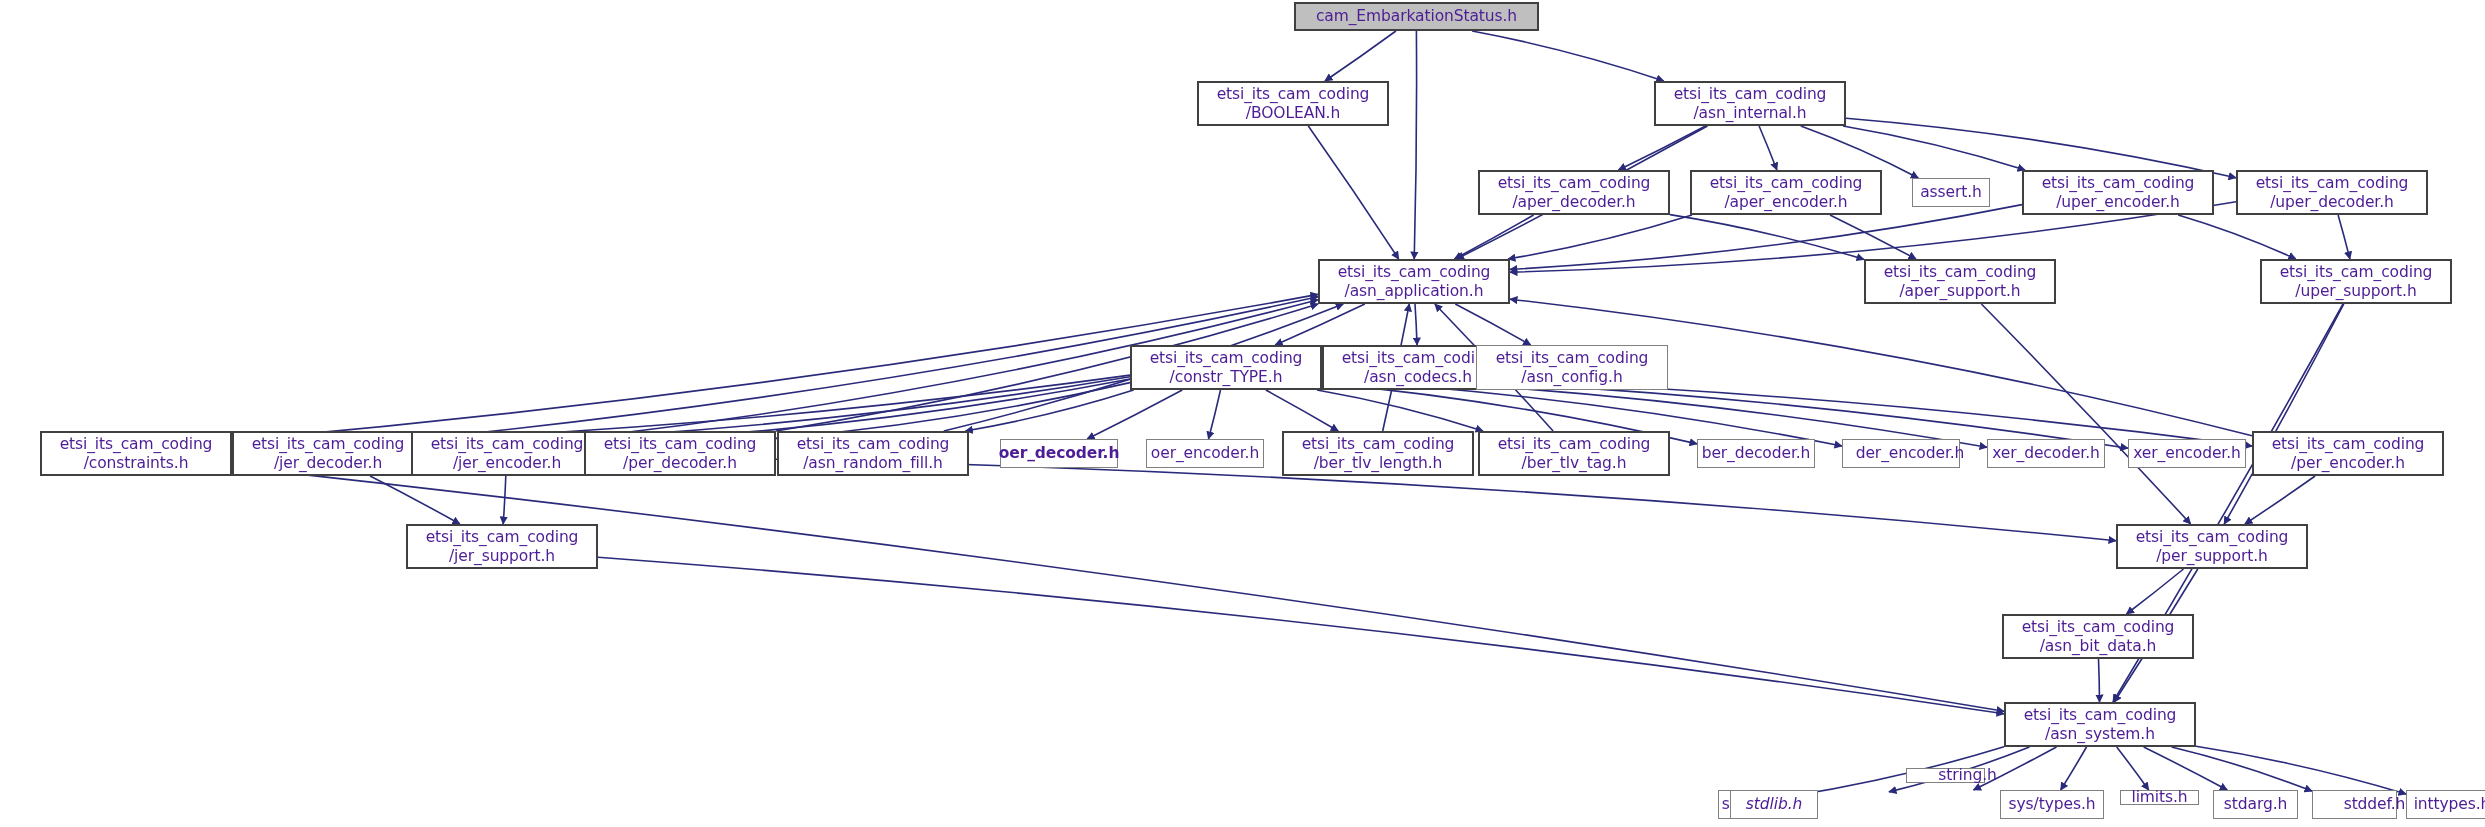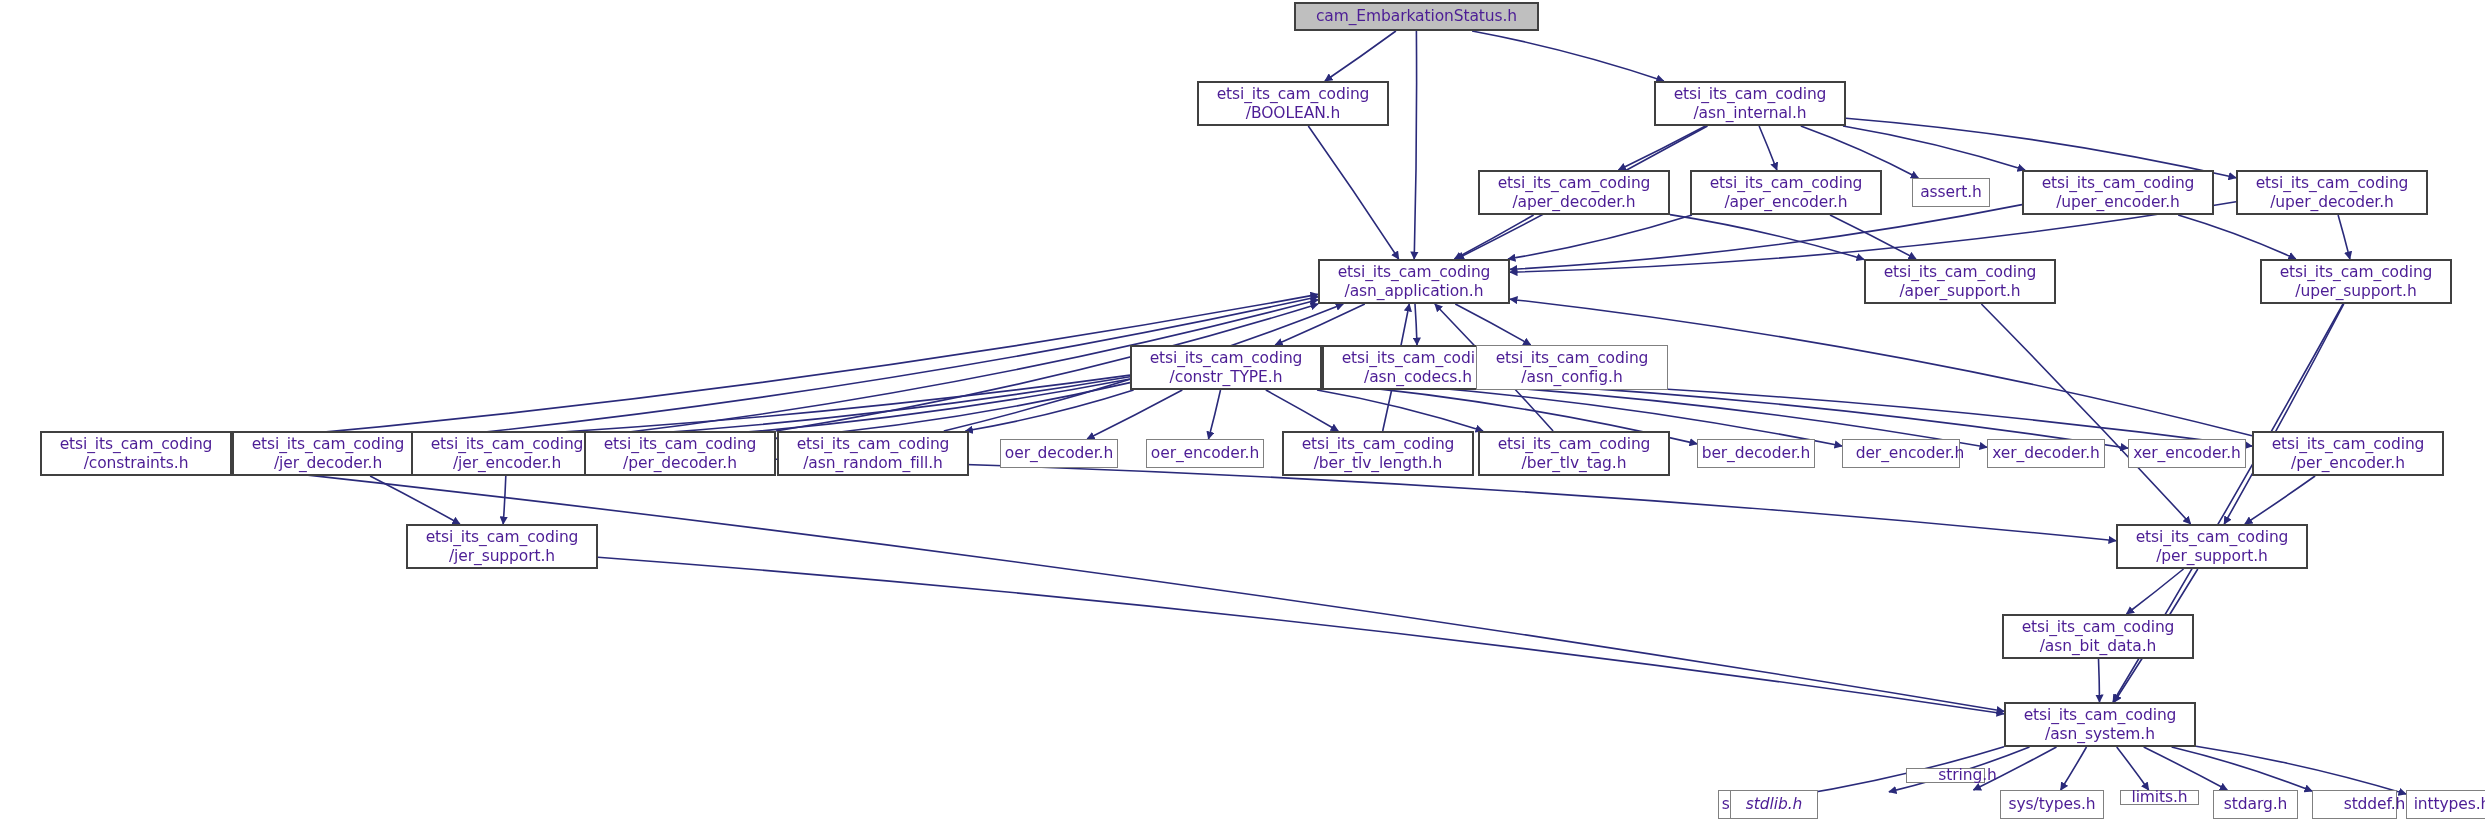--- a/index.html
+++ b/index.html
@@ -155,21 +155,21 @@
       <div class="node strong" style="left: 40px; top: 431px; width: 192px; height: 45px;"><span class="lbl">etsi_its_cam_coding
 /constraints.h</span></div>
       <div class="node strong" style="left: 232px; top: 431px; width: 192px; height: 45px;"><span class="lbl">etsi_its_cam_coding
 /jer_decoder.h</span></div>
       <div class="node strong" style="left: 411px; top: 431px; width: 192px; height: 45px;"><span class="lbl">etsi_its_cam_coding
 /jer_encoder.h</span></div>
       <div class="node strong" style="left: 584px; top: 431px; width: 192px; height: 45px;"><span class="lbl">etsi_its_cam_coding
 /per_decoder.h</span></div>
       <div class="node strong" style="left: 777px; top: 431px; width: 192px; height: 45px;"><span class="lbl">etsi_its_cam_coding
 /asn_random_fill.h</span></div>
-      <div class="node" style="left: 1000px; top: 439px; width: 118px; height: 29px;"><span class="lbl">oer_decoder.h</span></div>
+      <div class="node" style="left: 1000px; top: 439px; width: 118px; height: 29px; font-weight: bold;"><span class="lbl">oer_decoder.h</span></div>
       <div class="node" style="left: 1146px; top: 439px; width: 118px; height: 29px;"><span class="lbl">oer_encoder.h</span></div>
       <div class="node strong" style="left: 1282px; top: 431px; width: 192px; height: 45px;"><span class="lbl">etsi_its_cam_coding
 /ber_tlv_length.h</span></div>
       <div class="node strong" style="left: 1478px; top: 431px; width: 192px; height: 45px;"><span class="lbl">etsi_its_cam_coding
 /ber_tlv_tag.h</span></div>
       <div class="node" style="left: 1697px; top: 439px; width: 118px; height: 29px;"><span class="lbl">ber_decoder.h</span></div>
       <div class="node" style="left: 1842px; top: 439px; width: 118px; height: 29px; padding-left: 18px;"><span class="lbl">der_encoder.h</span></div>
       <div class="node" style="left: 1987px; top: 439px; width: 118px; height: 29px;"><span class="lbl">xer_decoder.h</span></div>
       <div class="node" style="left: 2128px; top: 439px; width: 118px; height: 29px;"><span class="lbl">xer_encoder.h</span></div>
       <div class="node strong" style="left: 2252px; top: 431px; width: 192px; height: 45px;"><span class="lbl">etsi_its_cam_coding

